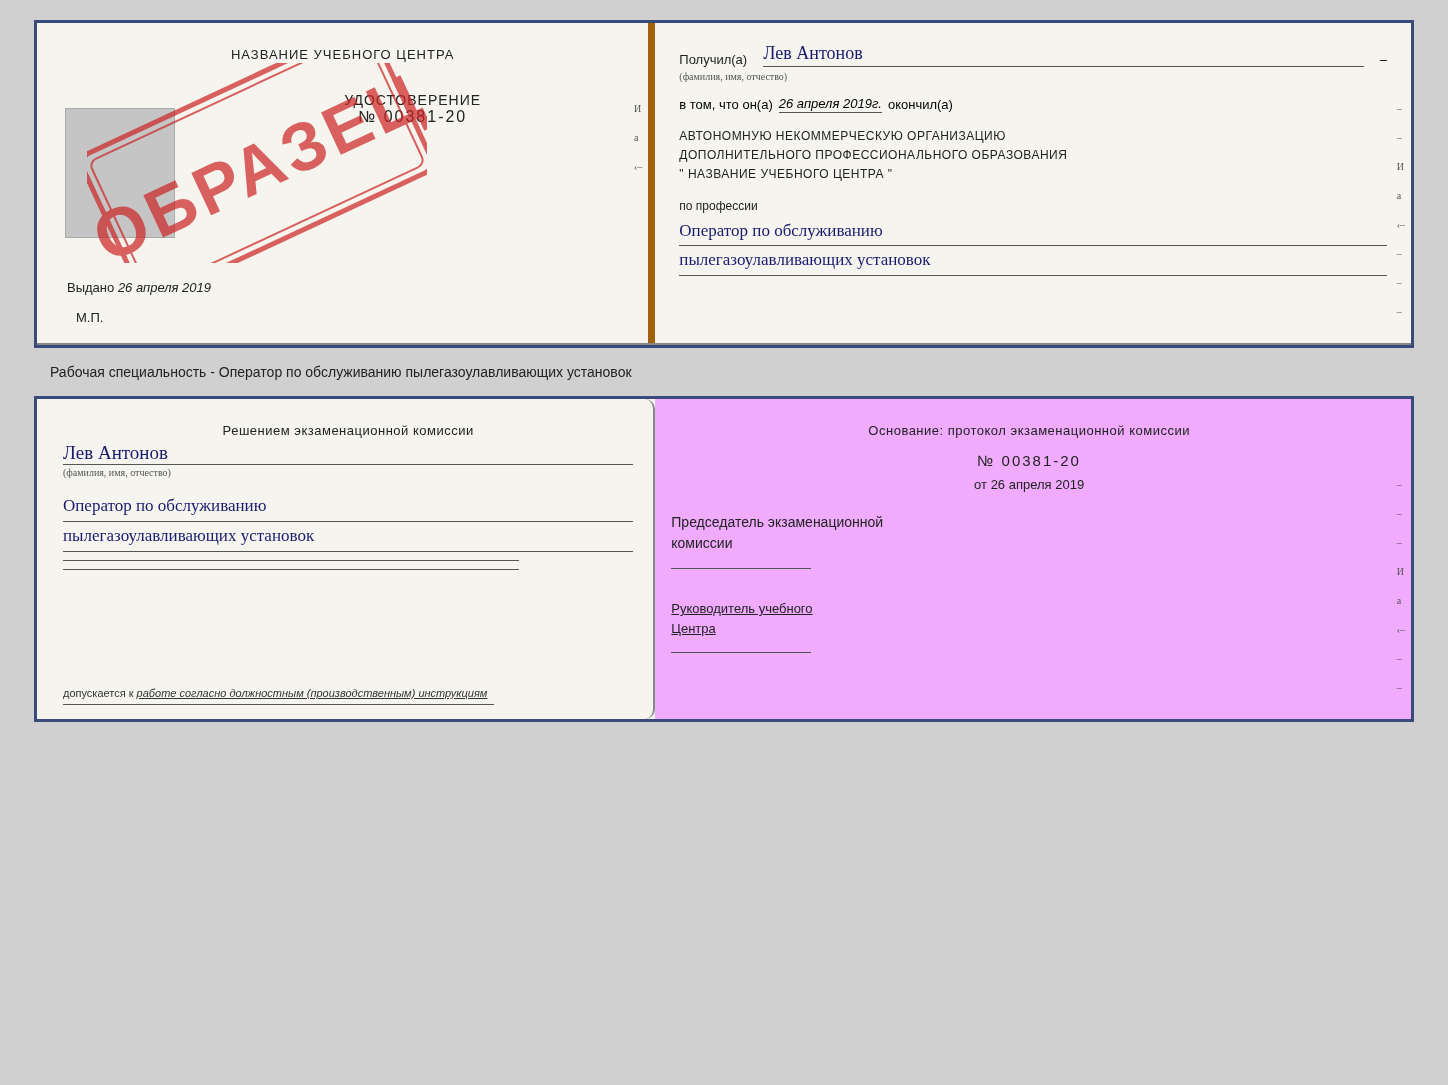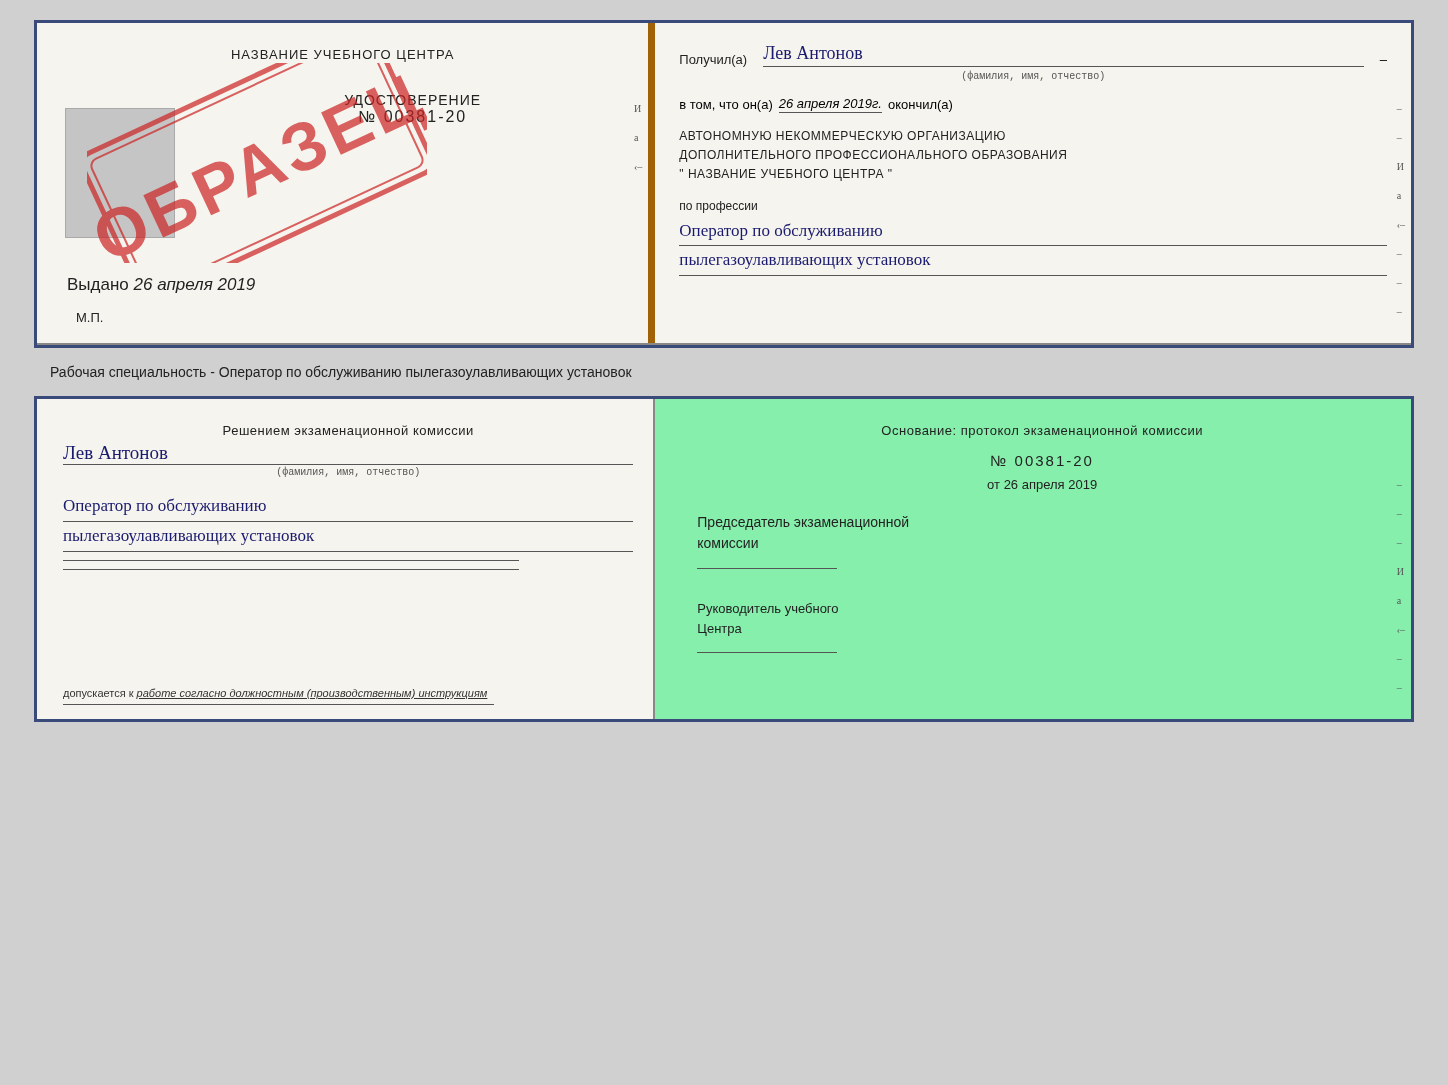--- a/index.html
+++ b/index.html
@@ -80,21 +80,21 @@
       border: 1px solid #aaa;
       position: absolute;
       left: 28px;
       top: 85px;
     }
 
     .vydano-line {
       position: absolute;
       bottom: 48px;
       left: 30px;
-      font-size: 17px;
+      font-size: 13px;
       font-family: Arial, sans-serif;
       color: #222;
     }
     .mp-line {
       position: absolute;
       bottom: 18px;
       left: 39px;
       font-size: 13px;
       font-family: Arial, sans-serif;
       color: #222;
@@ -127,24 +127,23 @@
     .poluchil-label { color: #222; }
     .poluchil-name {
       font-family: 'Segoe Script', 'Brush Script MT', cursive;
       font-size: 18px;
       color: #1a1a6e;
       border-bottom: 1px solid #555;
       padding-bottom: 2px;
       flex: 1;
     }
     .fio-sub {
-      text-align: center;
       font-size: 10px;
       color: #555;
-      font-family: Liberation Mono, monospace;
+      font-family: Liberation Serif, serif;
       margin-bottom: 14px;
     }
 
     .vtom-line {
       font-size: 13px;
       font-family: Arial, sans-serif;
       display: flex;
       align-items: center;
       gap: 6px;
       margin-bottom: 14px;
@@ -209,25 +208,26 @@
       display: flex;
     }
 
     .bottom-left {
       width: 45%;
       border-right: 2px solid #888;
       padding: 24px 20px 20px 26px;
       background: #f5f4ee;
       position: relative;
       min-height: 320px;
+      border-radius: 10px;
     }
     .bottom-right {
       width: 55%;
-      padding: 24px 24px 20px 42px;
-      background: #86efac;
+      padding: 24px 24px 20px 16px;
+      background: #f0abfc;
       position: relative;
     }
 
     .resheniem-text {
       font-size: 13px;
       font-family: Arial, sans-serif;
       text-align: center;
       letter-spacing: 0.5px;
       margin-bottom: 4px;
       color: #222;
@@ -300,20 +300,21 @@
       font-family: Arial, sans-serif;
       color: #222;
       margin-bottom: 24px;
       line-height: 1.5;
     }
     .rukovoditel-label {
       font-size: 13px;
       font-family: Arial, sans-serif;
       color: #222;
       line-height: 1.5;
+      text-decoration: underline;
     }
     .sig-line {
       border-bottom: 1px solid #555;
       width: 140px;
       display: inline-block;
       margin-top: 14px;
     }
 
     .bottom-side-marks {
       position: absolute;

